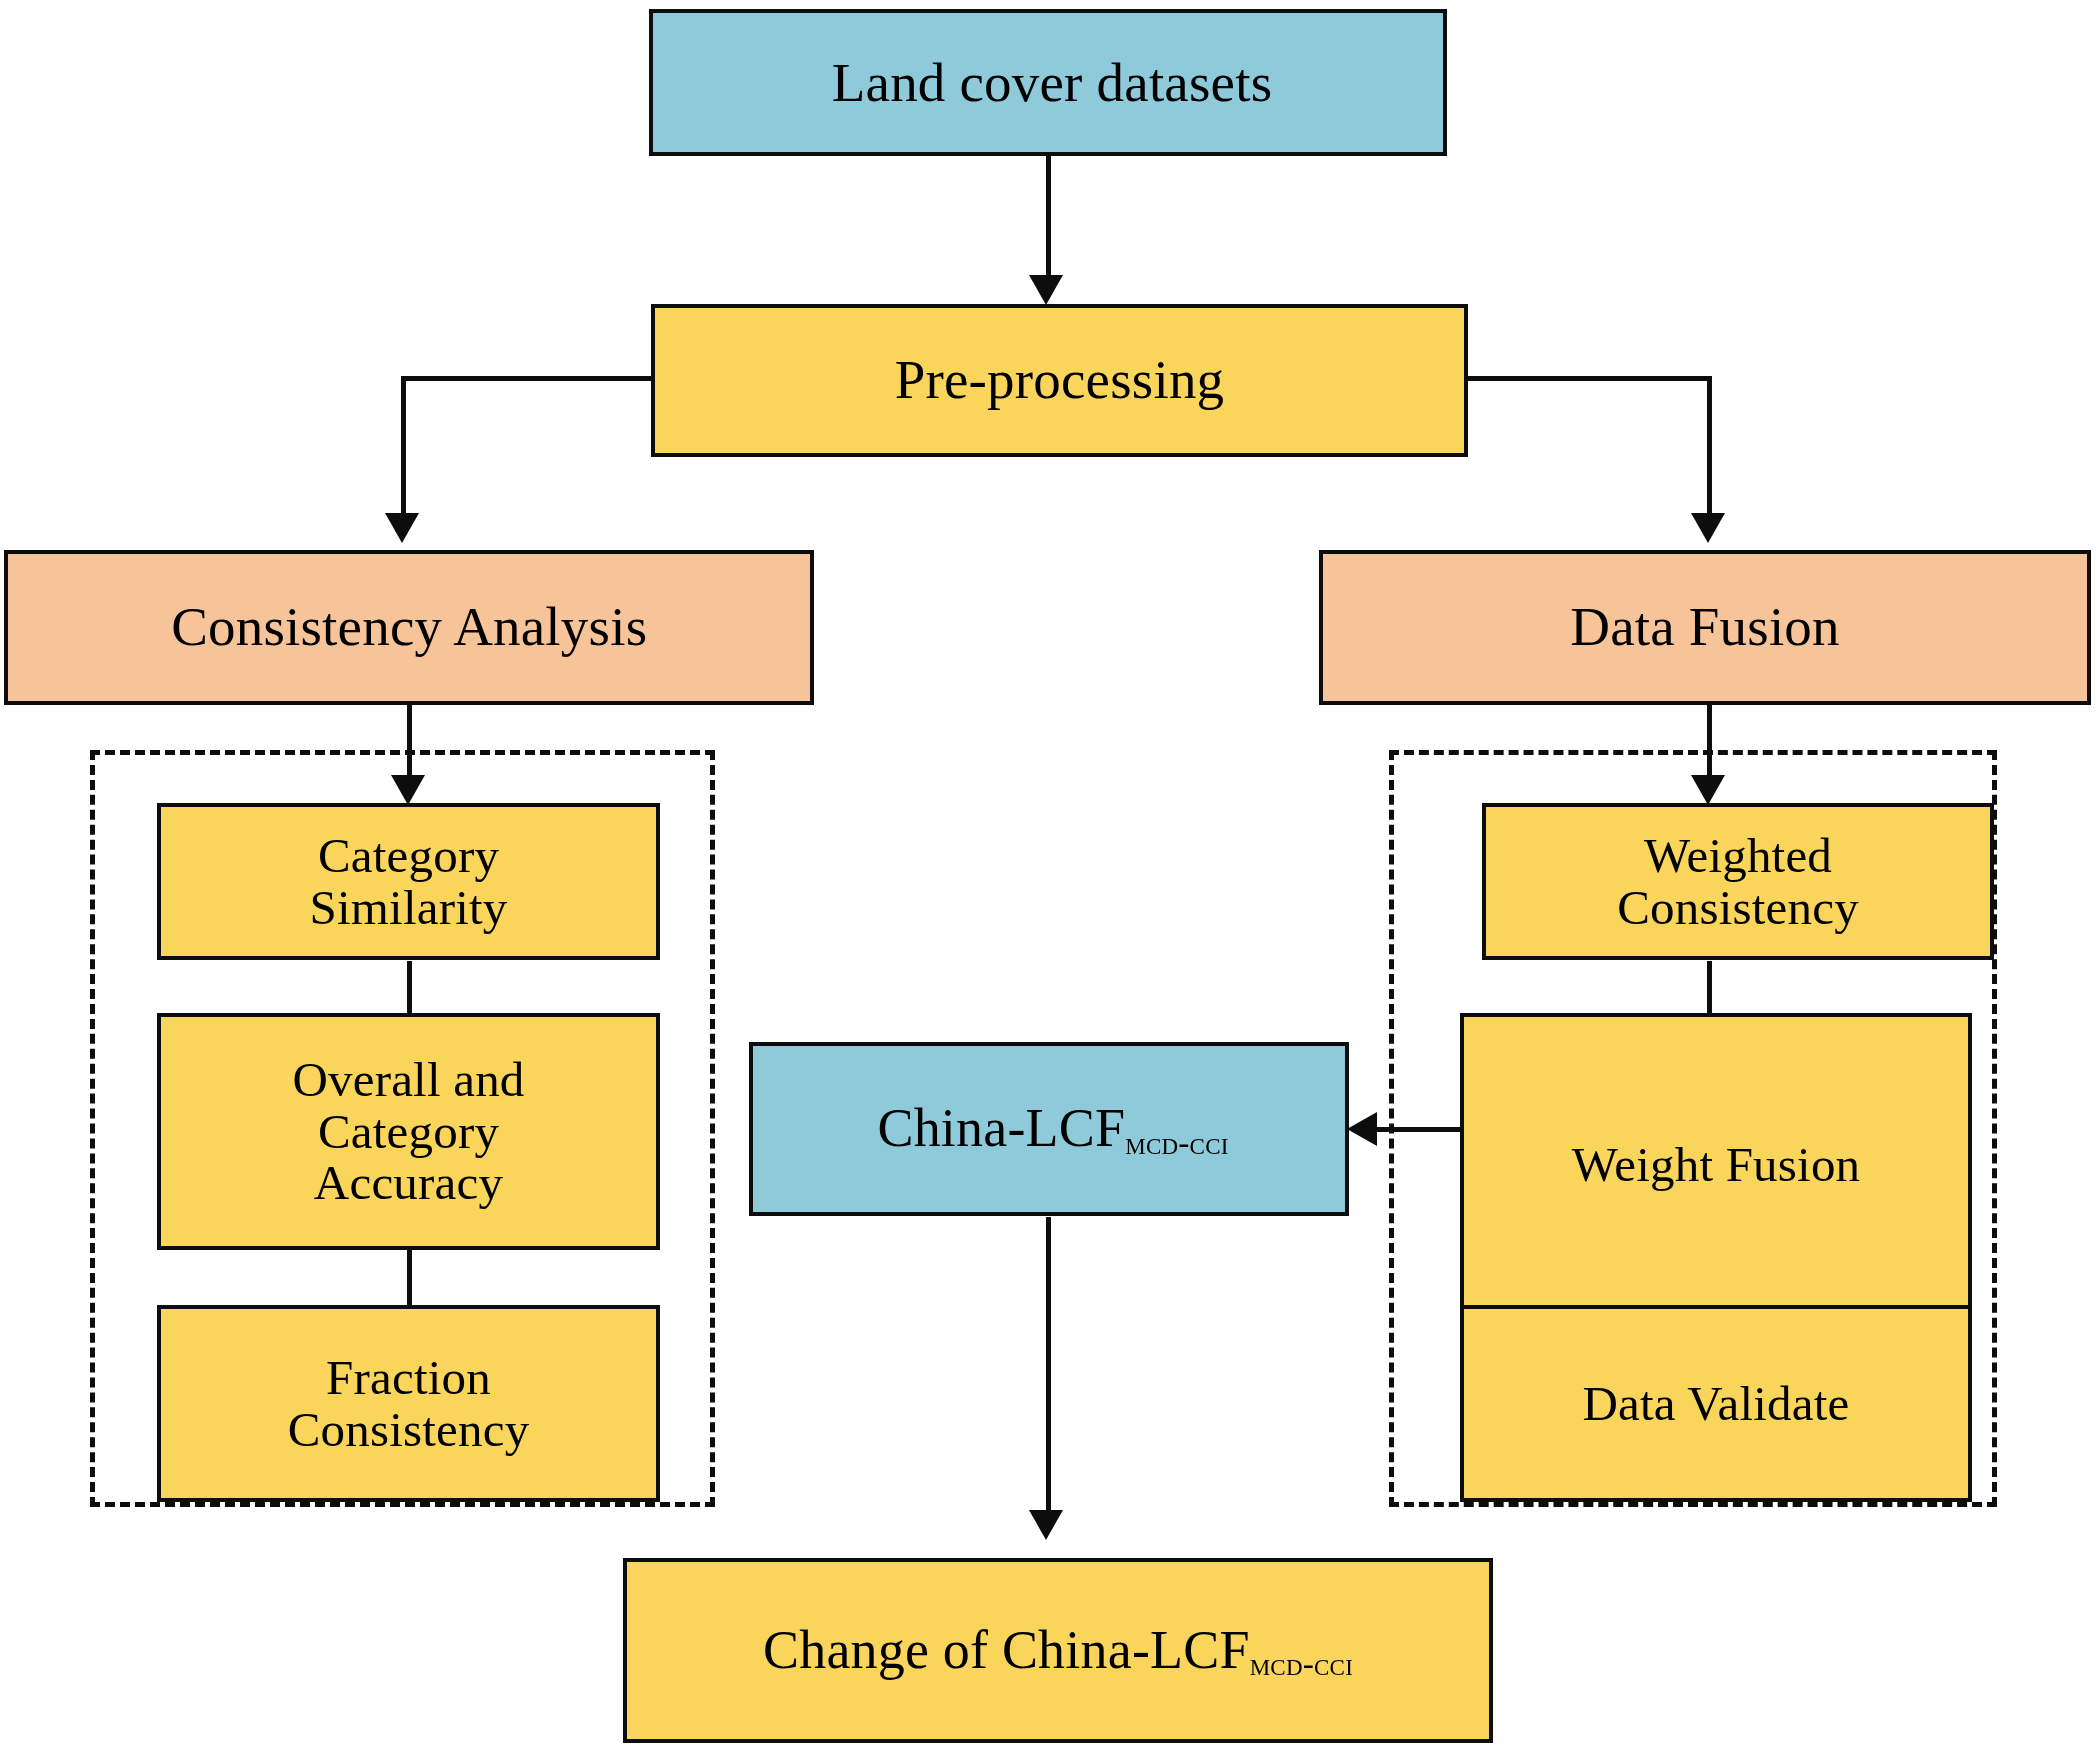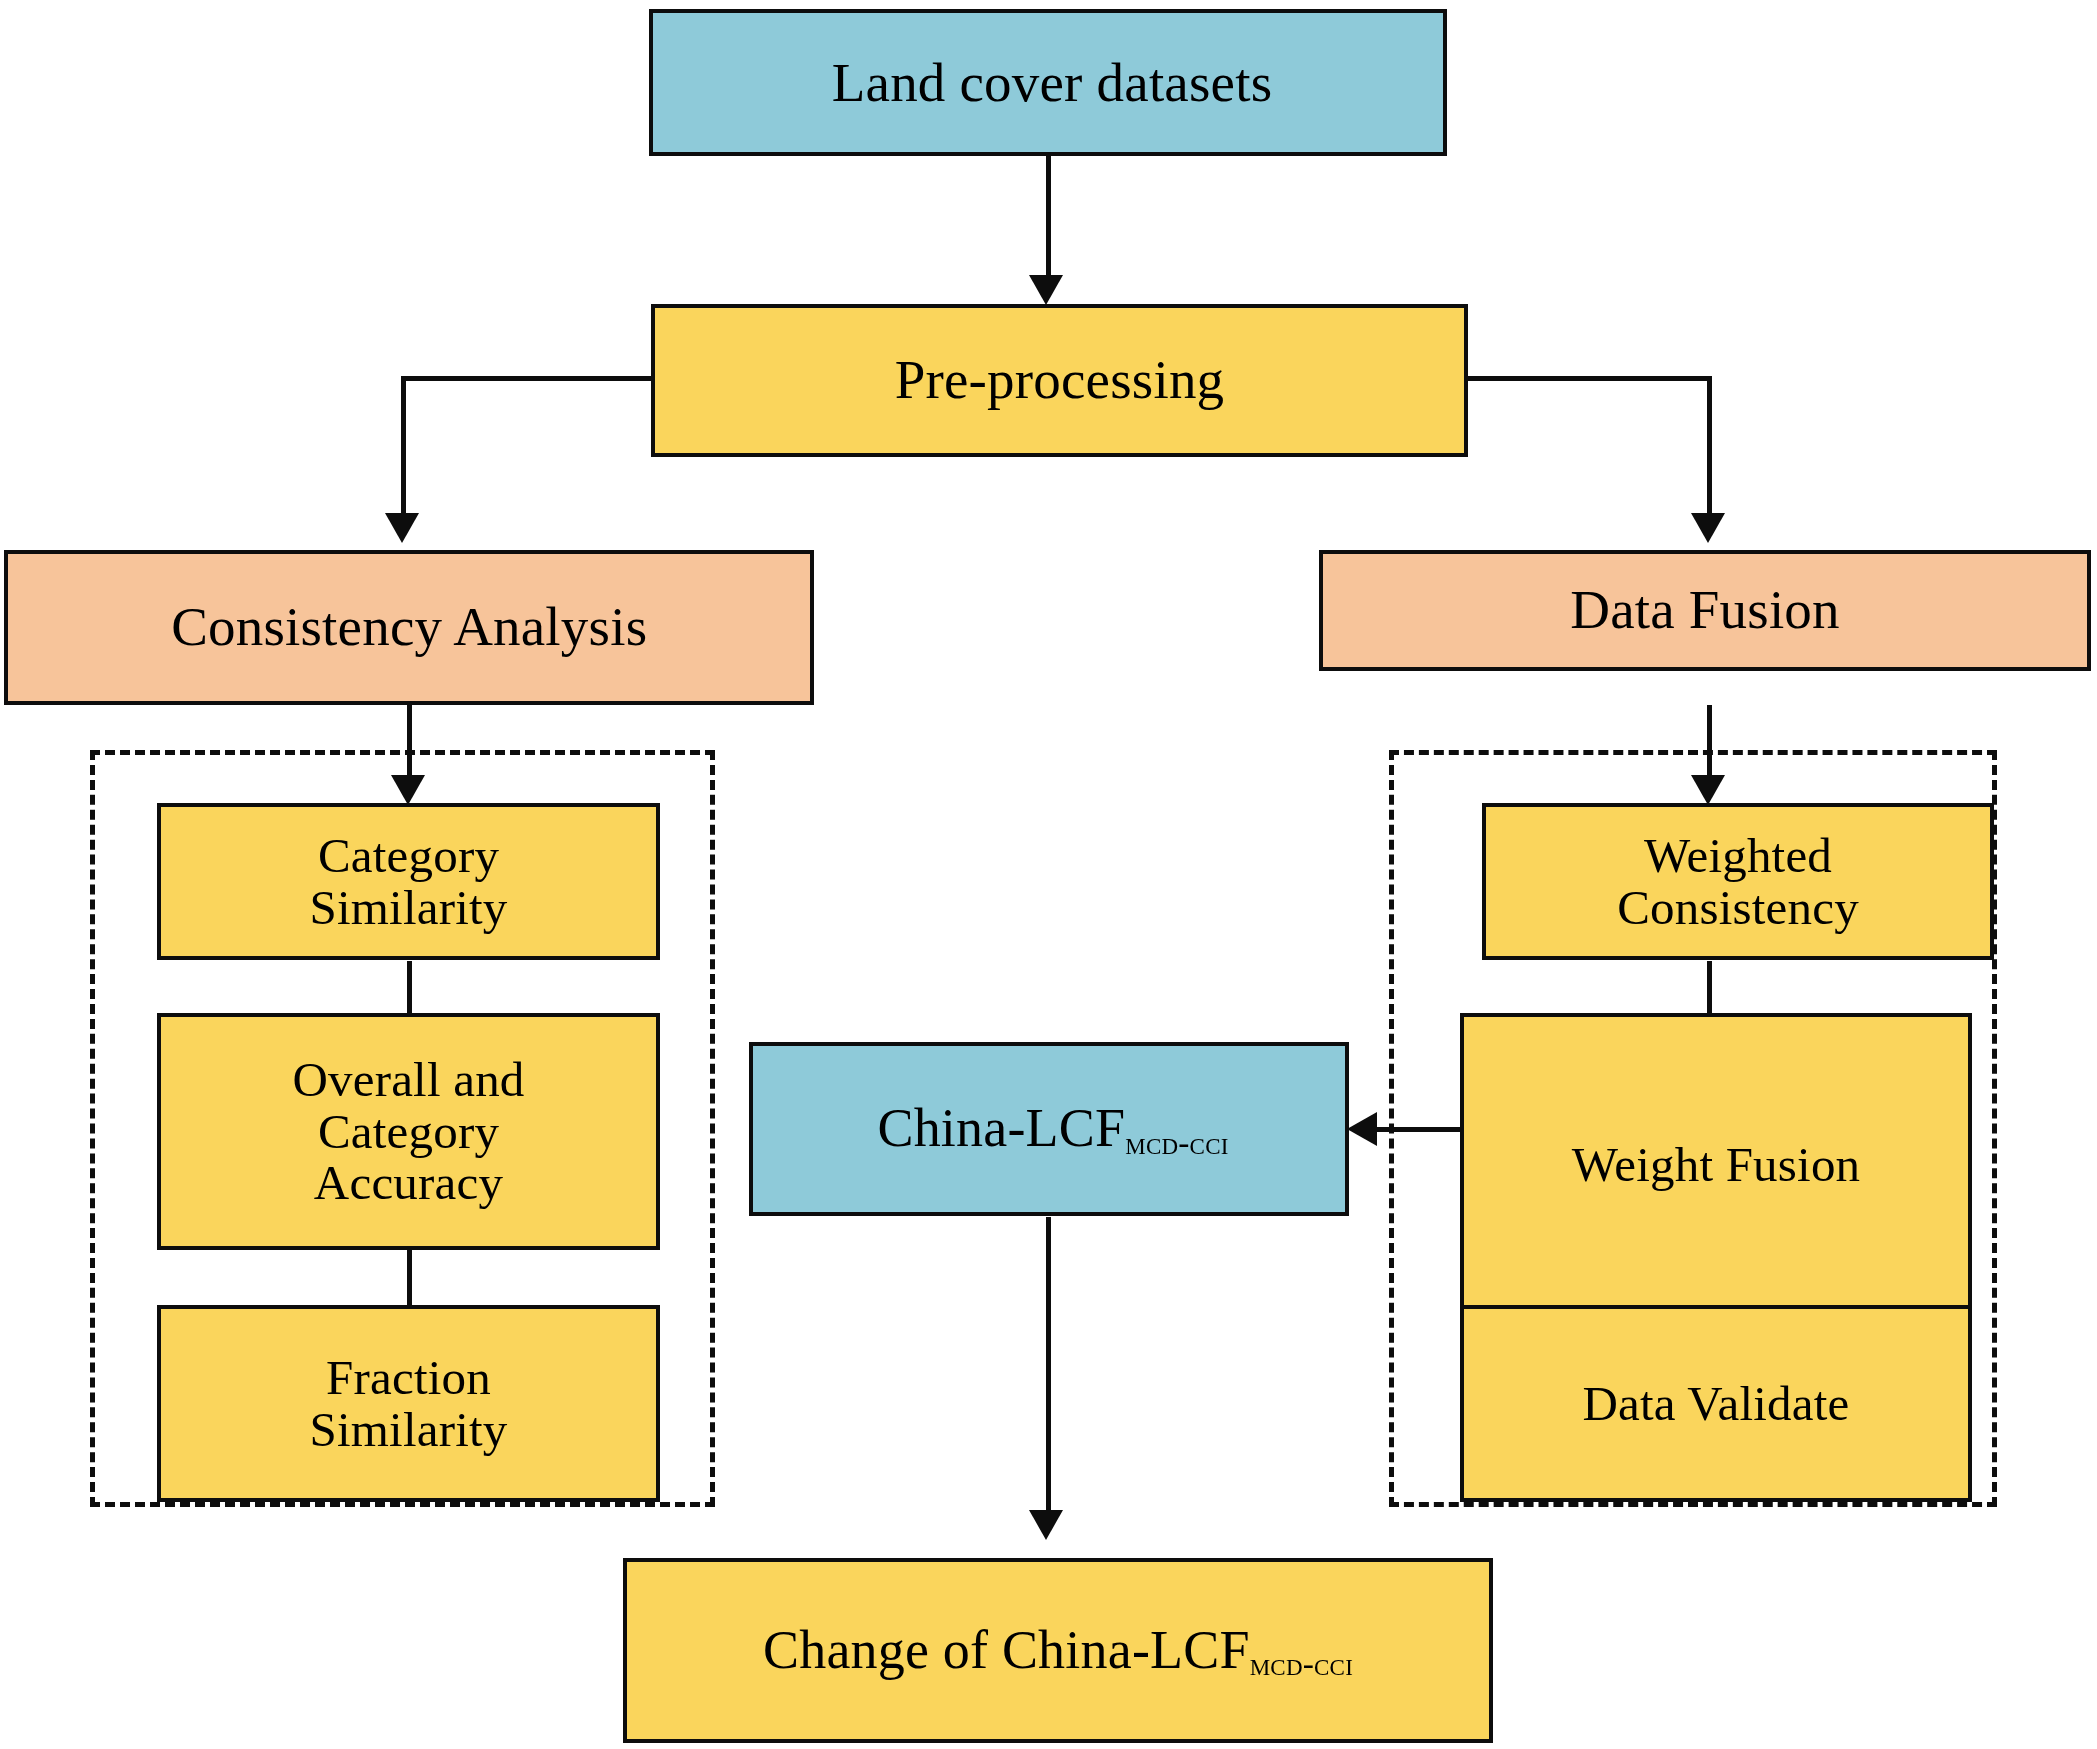--- a/index.html
+++ b/index.html
@@ -104,38 +104,38 @@
   </div>
 
   <div class="node yellow" style="left:651px;top:304px;width:817px;height:153px;font-size:55px;">
     <span class="lbl">Pre-processing</span>
   </div>
 
   <div class="node peach" style="left:4.2px;top:550px;width:810px;height:155px;font-size:55px;">
     <span class="lbl">Consistency Analysis</span>
   </div>
 
-  <div class="node peach" style="left:1319px;top:550px;width:772px;height:121px;font-size:55px;">
+  <div class="node peach" style="left:1319px;top:550px;width:772px;height:155px;font-size:55px;">
     <span class="lbl">Data Fusion</span>
   </div>
 
   <div class="node yellow" style="left:157px;top:803px;width:503px;height:157px;font-size:49px;">
     <span class="lbl">Category
 Similarity</span>
   </div>
 
   <div class="node yellow" style="left:157px;top:1013px;width:503px;height:237px;font-size:49px;">
     <span class="lbl">Overall and
 Category
 Accuracy</span>
   </div>
 
   <div class="node yellow" style="left:157px;top:1305px;width:503px;height:197px;font-size:49px;">
     <span class="lbl">Fraction
-Similarity</span>
+Consistency</span>
   </div>
 
   <div class="node yellow" style="left:1460px;top:803px;width:512px;height:157px;font-size:49px;margin-left:22px;">
     <span class="lbl">Weighted
 Consistency</span>
   </div>
 
   <div class="node yellow" style="left:1460px;top:1013px;width:512px;height:303px;font-size:49px;">
     <span class="lbl">Weight Fusion</span>
   </div>

